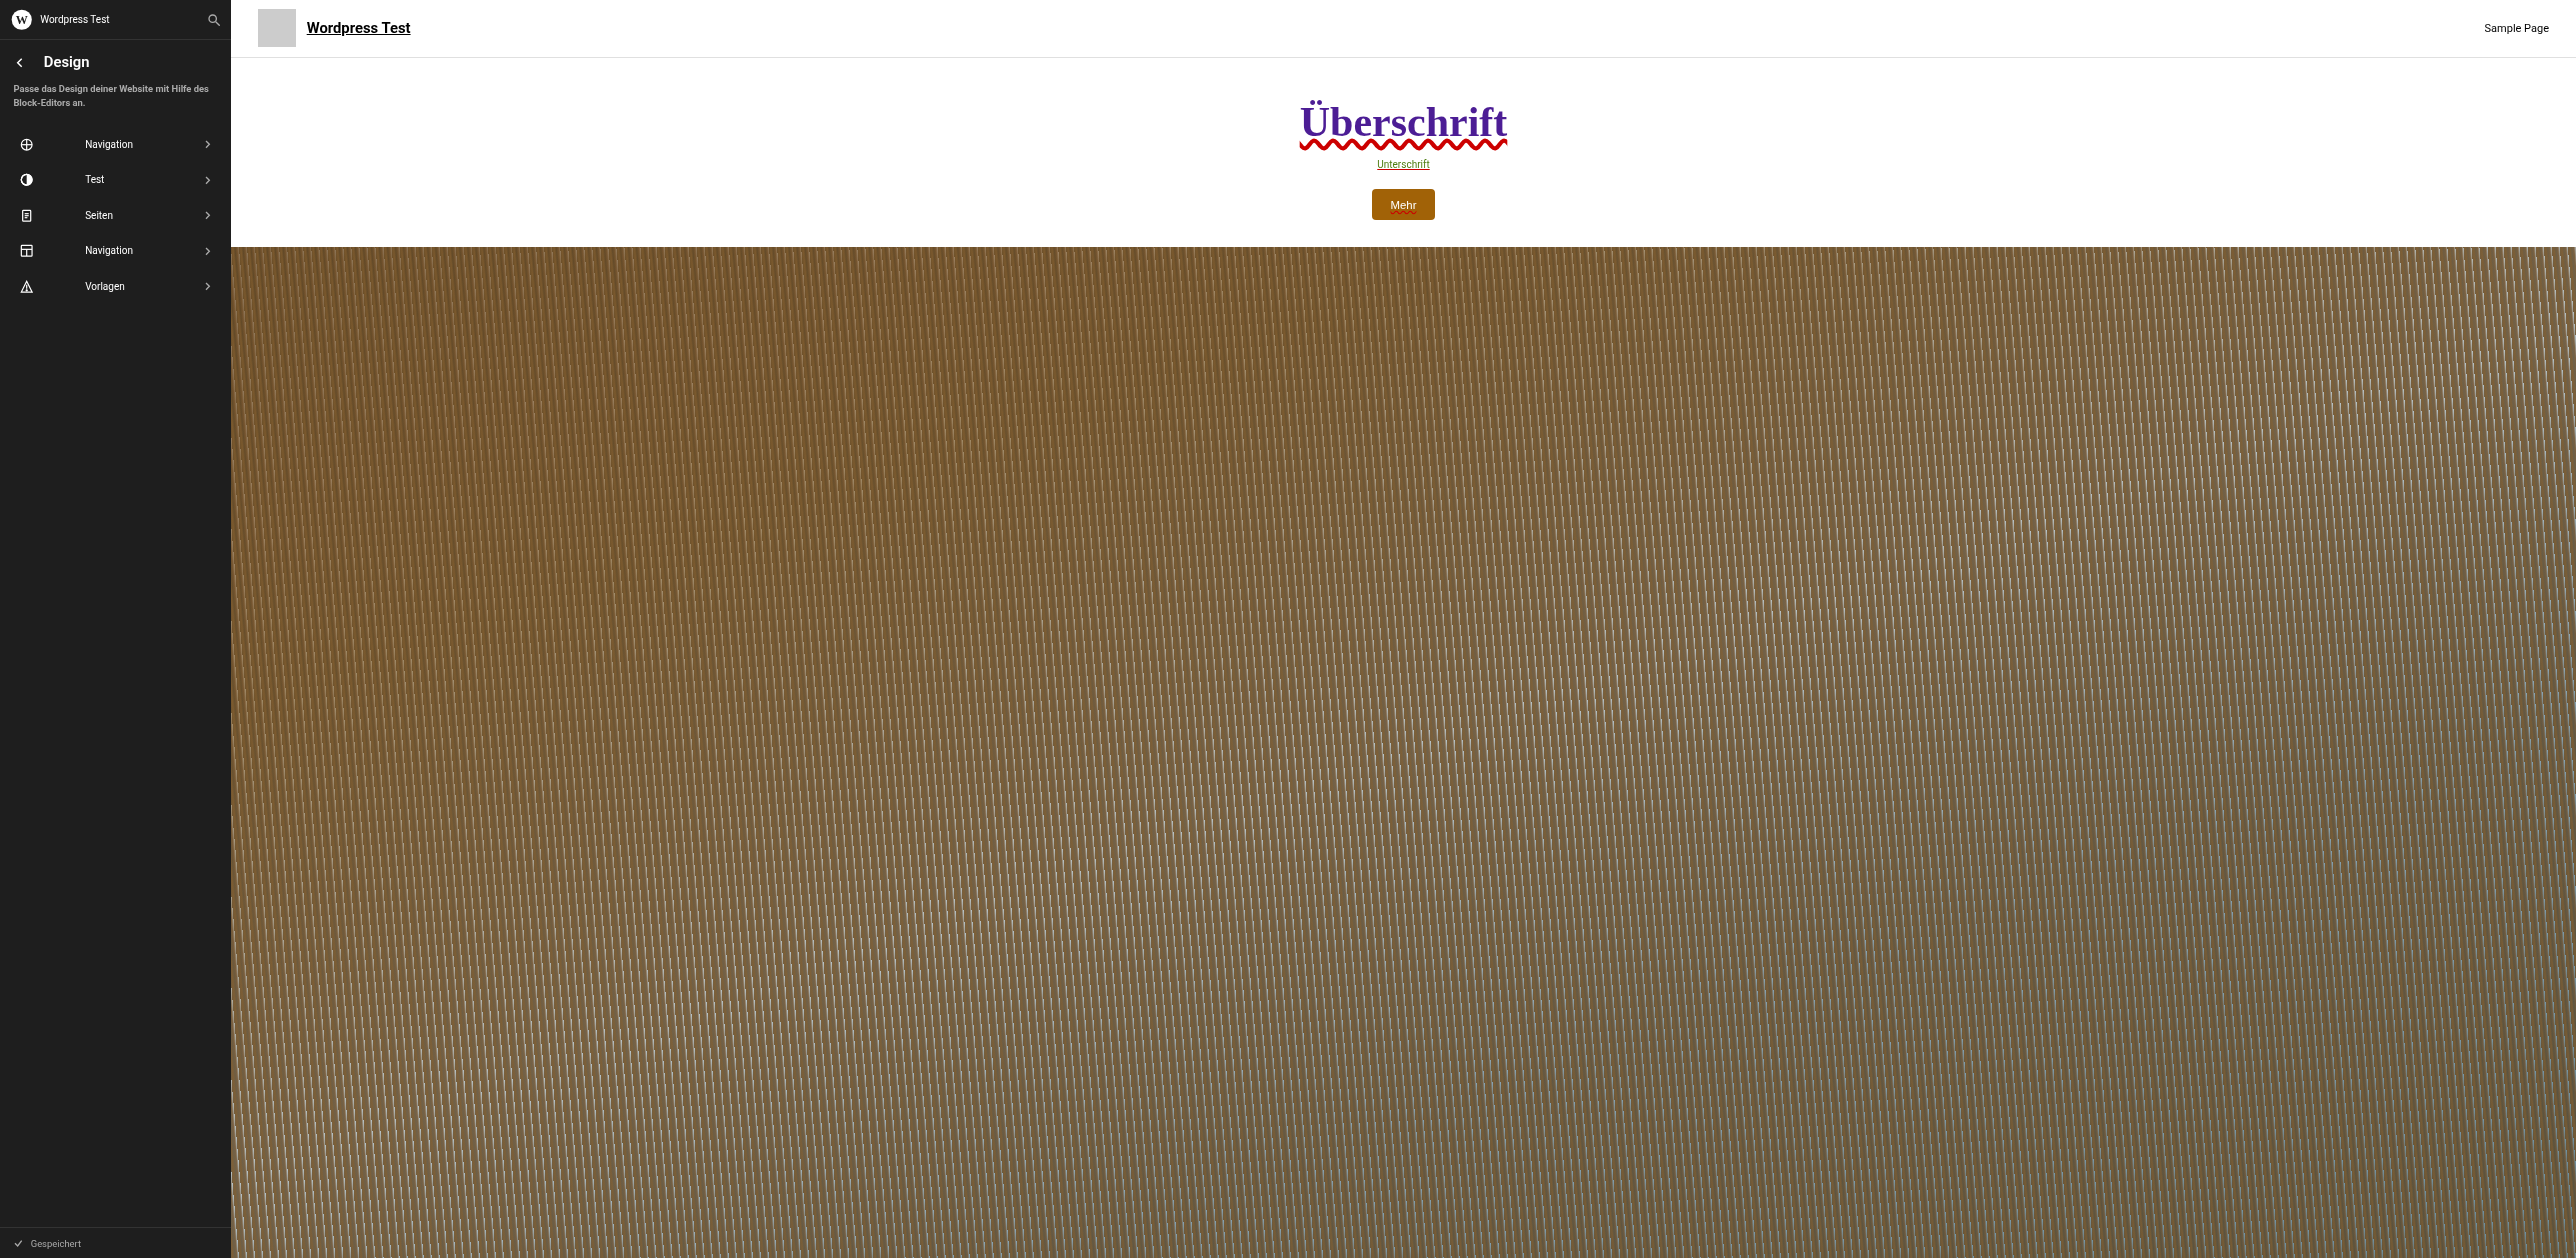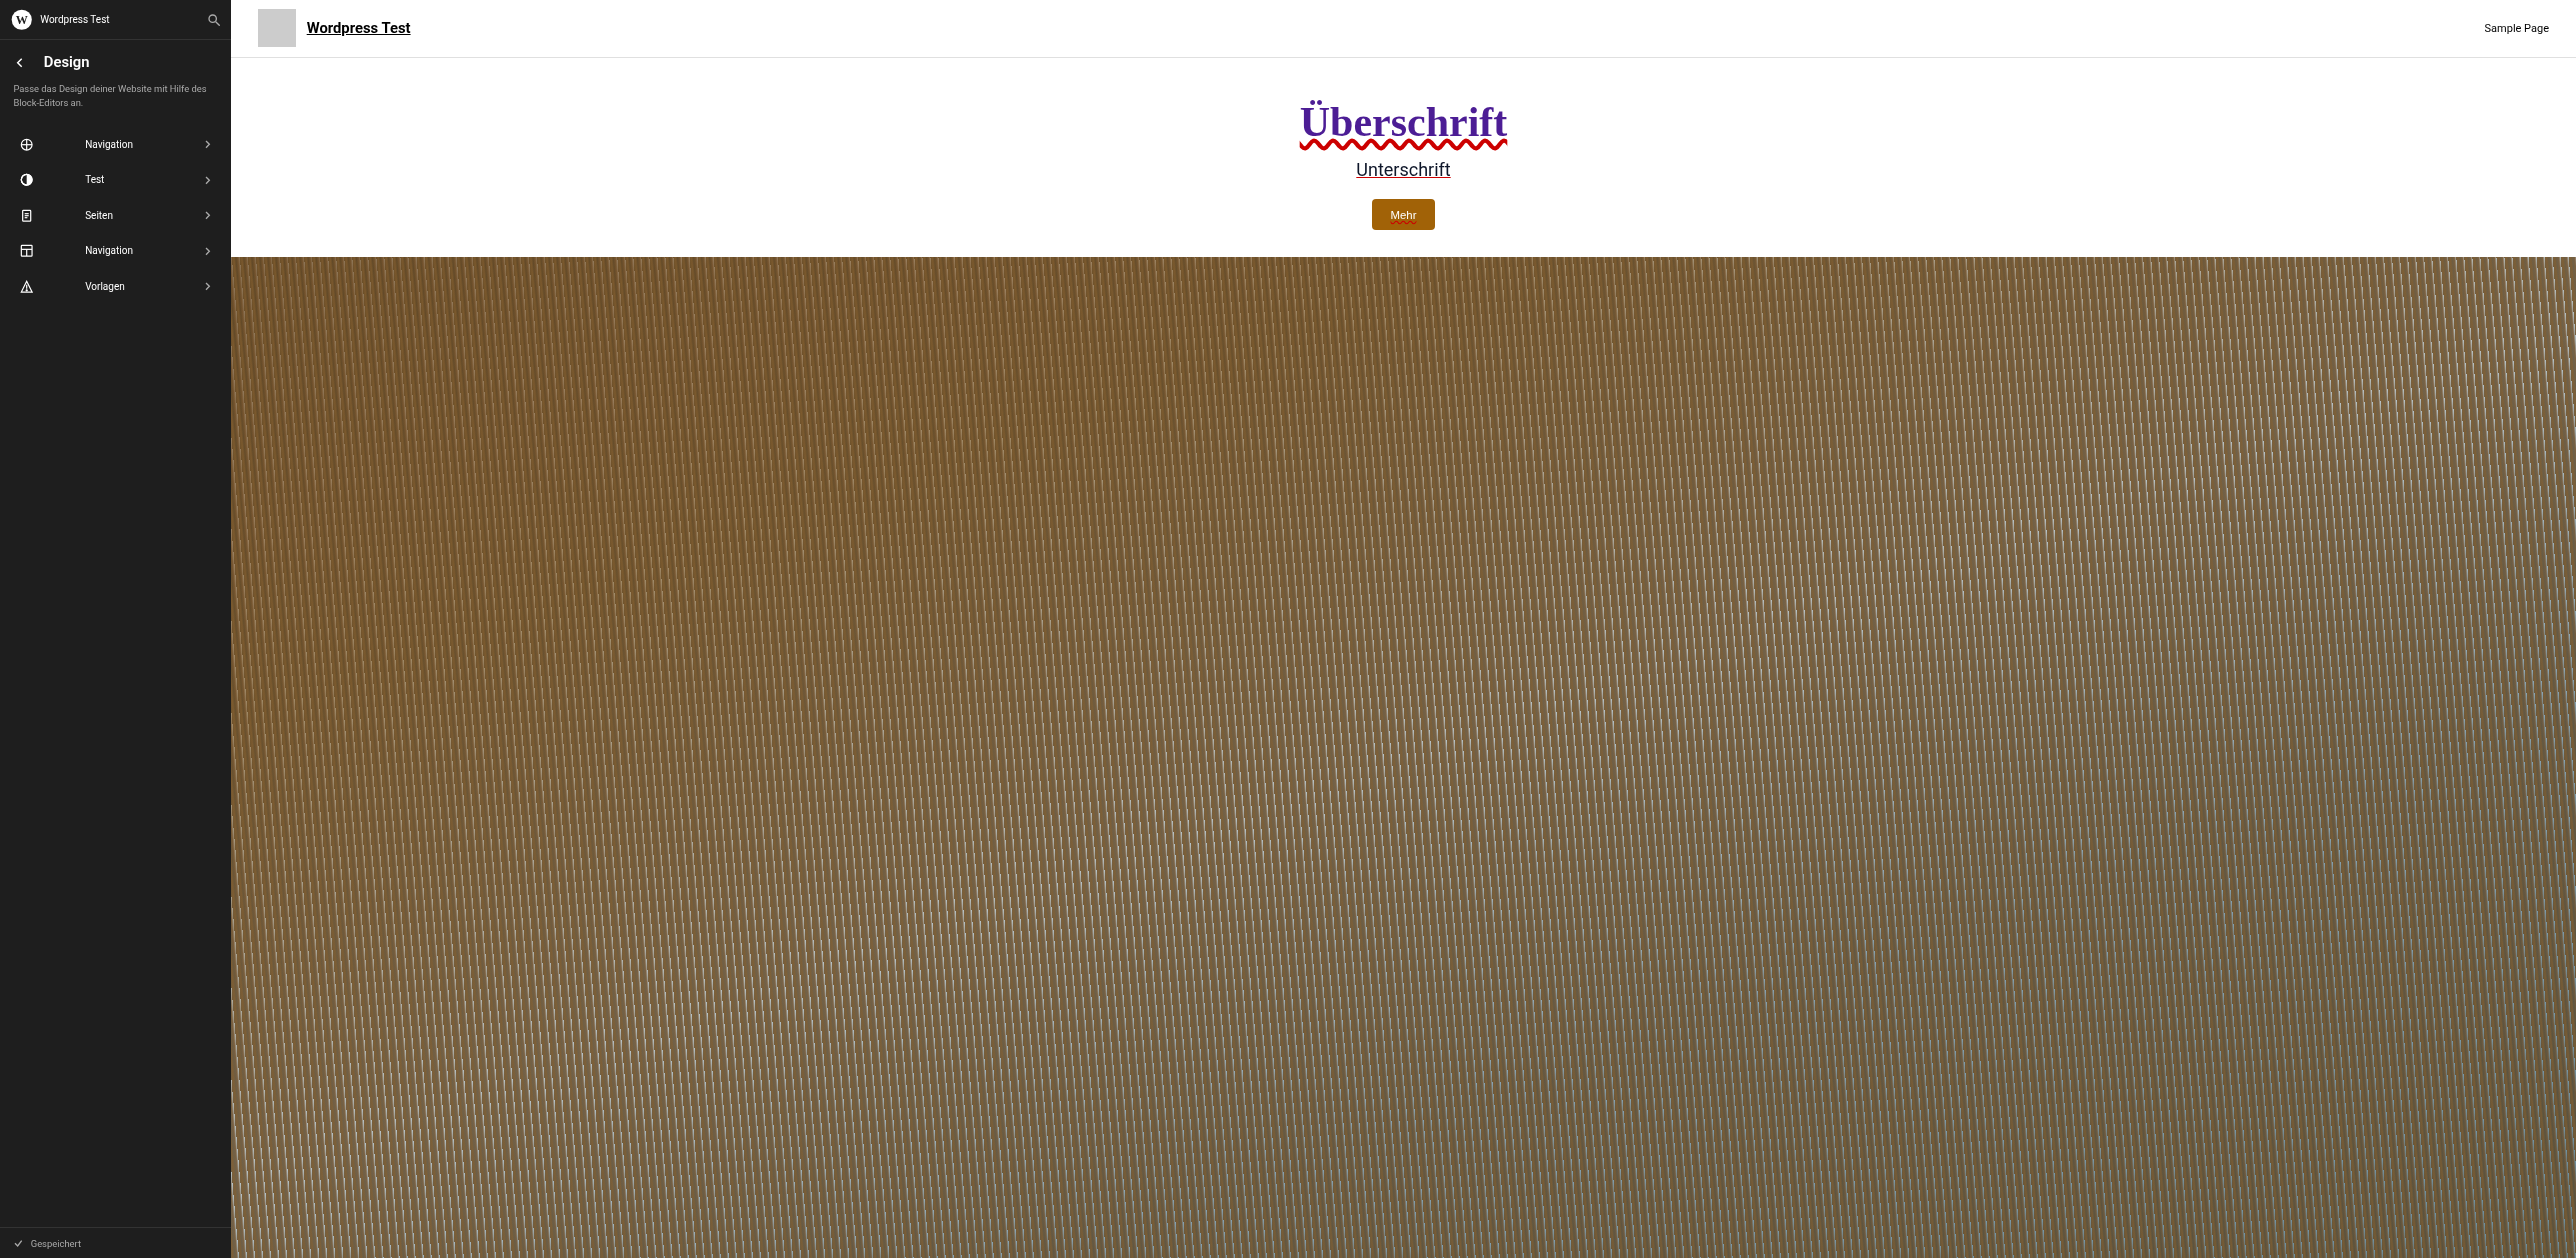--- a/index.html
+++ b/index.html
@@ -73,20 +73,21 @@
       font-size: 14.8px;
       font-weight: 600;
       color: #fff;
     }
 
     .design-description {
       padding: 5.4px 13.4px 16px 13.4px;
       color: #aaa;
       font-size: 9.4px;
       line-height: 1.5;
+      font-weight: bold;
     }
 
     .nav-item {
       display: flex;
       align-items: center;
       padding: 9.4px 13.4px;
       cursor: pointer;
       color: #fff;
       font-size: 10px;
       border-radius: 2.7px;
@@ -183,22 +184,22 @@
       font-weight: 700;
       color: #4c1d95;
       font-family: Georgia, serif;
       text-decoration-line: underline;
       text-decoration-color: #cc0000;
       text-decoration-style: wavy;
       margin-bottom: 13.4px;
     }
 
     .preview-subheading {
-      font-size: 18px;
-      color: #0f172a;
+      font-size: 10px;
+      color: #4d7c0f;
       text-decoration-line: underline;
       text-decoration-color: #cc0000;
       margin-bottom: 19px;
     }
 
     .preview-button {
       background: #a16207;
       color: #fff;
       border: none;
       padding: 9.4px 19px;

